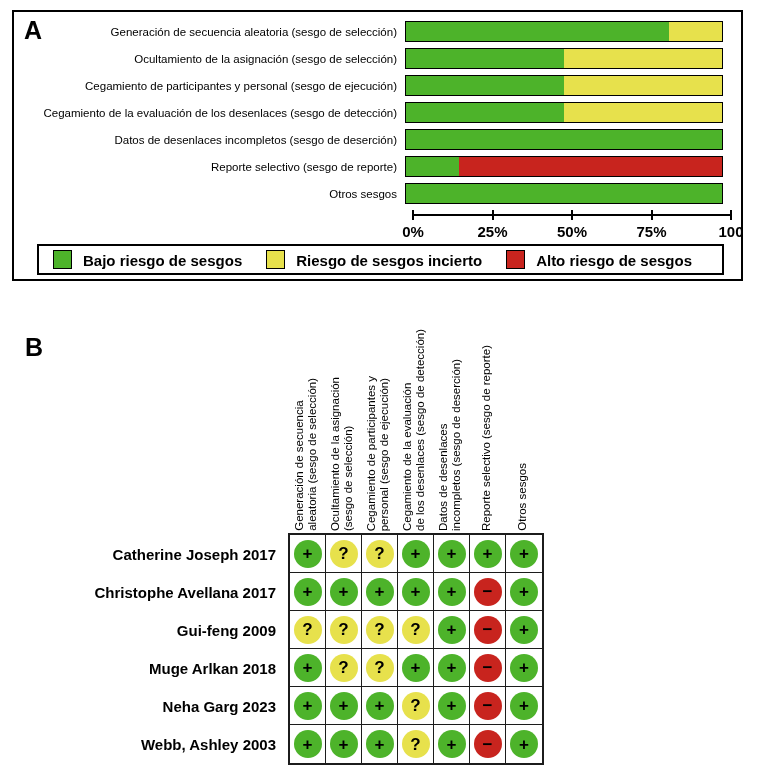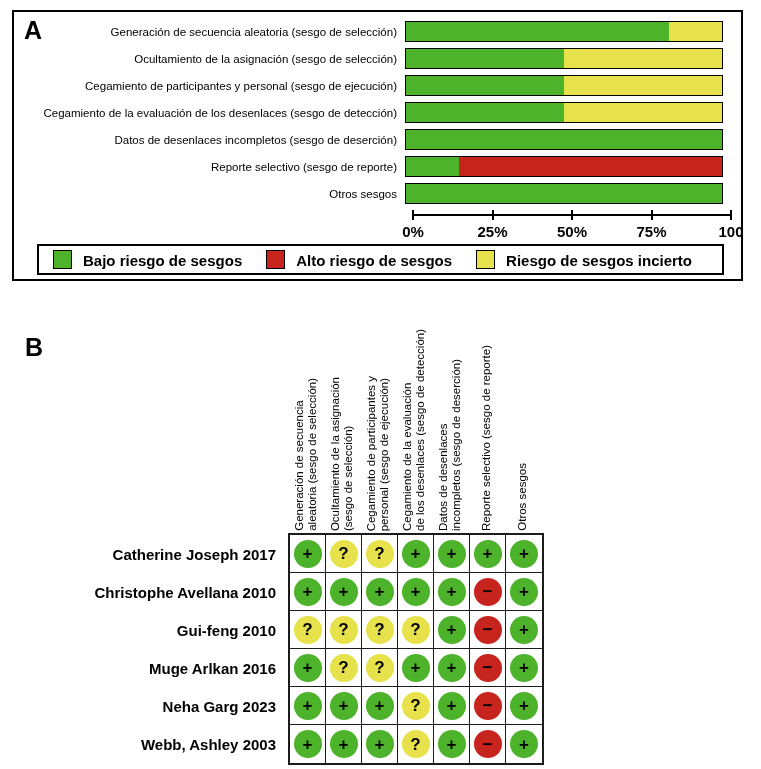--- a/index.html
+++ b/index.html
@@ -128,26 +128,26 @@
           <div class="tick" style="left: 100%;"></div>
           <div class="tick-label" style="left: 100%;">100</div>
         </div>
     </div>
     <div id="legend">
         <div class="legend-item">
           <div class="legend-swatch" style="background: rgb(77, 179, 42);"></div>
           <div class="legend-label">Bajo riesgo de sesgos</div>
         </div>
         <div class="legend-item">
+          <div class="legend-swatch" style="background: rgb(231, 225, 76);"></div>
+          <div class="legend-label">Riesgo de sesgos incierto</div>
+        </div>
+        <div class="legend-item">
           <div class="legend-swatch" style="background: rgb(200, 36, 30);"></div>
           <div class="legend-label">Alto riesgo de sesgos</div>
-        </div>
-        <div class="legend-item">
-          <div class="legend-swatch" style="background: rgb(231, 225, 76);"></div>
-          <div class="legend-label">Riesgo de sesgos incierto</div>
         </div>
       </div>
   </section>
 
   <section id="panelB">
     <div class="panel-letter">B</div>
     <div id="colHeaders">
         <div class="col-header">
           <span>Generación de secuencia
 aleatoria (sesgo de selección)</span>
@@ -170,23 +170,23 @@
         </div>
         <div class="col-header">
           <span>Reporte selectivo (sesgo de reporte)</span>
         </div>
         <div class="col-header">
           <span>Otros sesgos</span>
         </div>
       </div>
     <div id="rowLabels">
         <div class="row-label">Catherine Joseph 2017</div>
-        <div class="row-label">Christophe Avellana 2010</div>
-        <div class="row-label">Gui-feng 2010</div>
-        <div class="row-label">Muge Arlkan 2016</div>
+        <div class="row-label">Christophe Avellana 2017</div>
+        <div class="row-label">Gui-feng 2009</div>
+        <div class="row-label">Muge Arlkan 2018</div>
         <div class="row-label">Neha Garg 2023</div>
         <div class="row-label">Webb, Ashley 2003</div>
       </div>
     <div id="grid">
         <div class="grid-row">
           <div class="cell">
             <div class="dot" style="background: rgb(77, 179, 42);">+</div>
           </div>
           <div class="cell">
             <div class="dot" style="background: rgb(231, 225, 76);">?</div>

